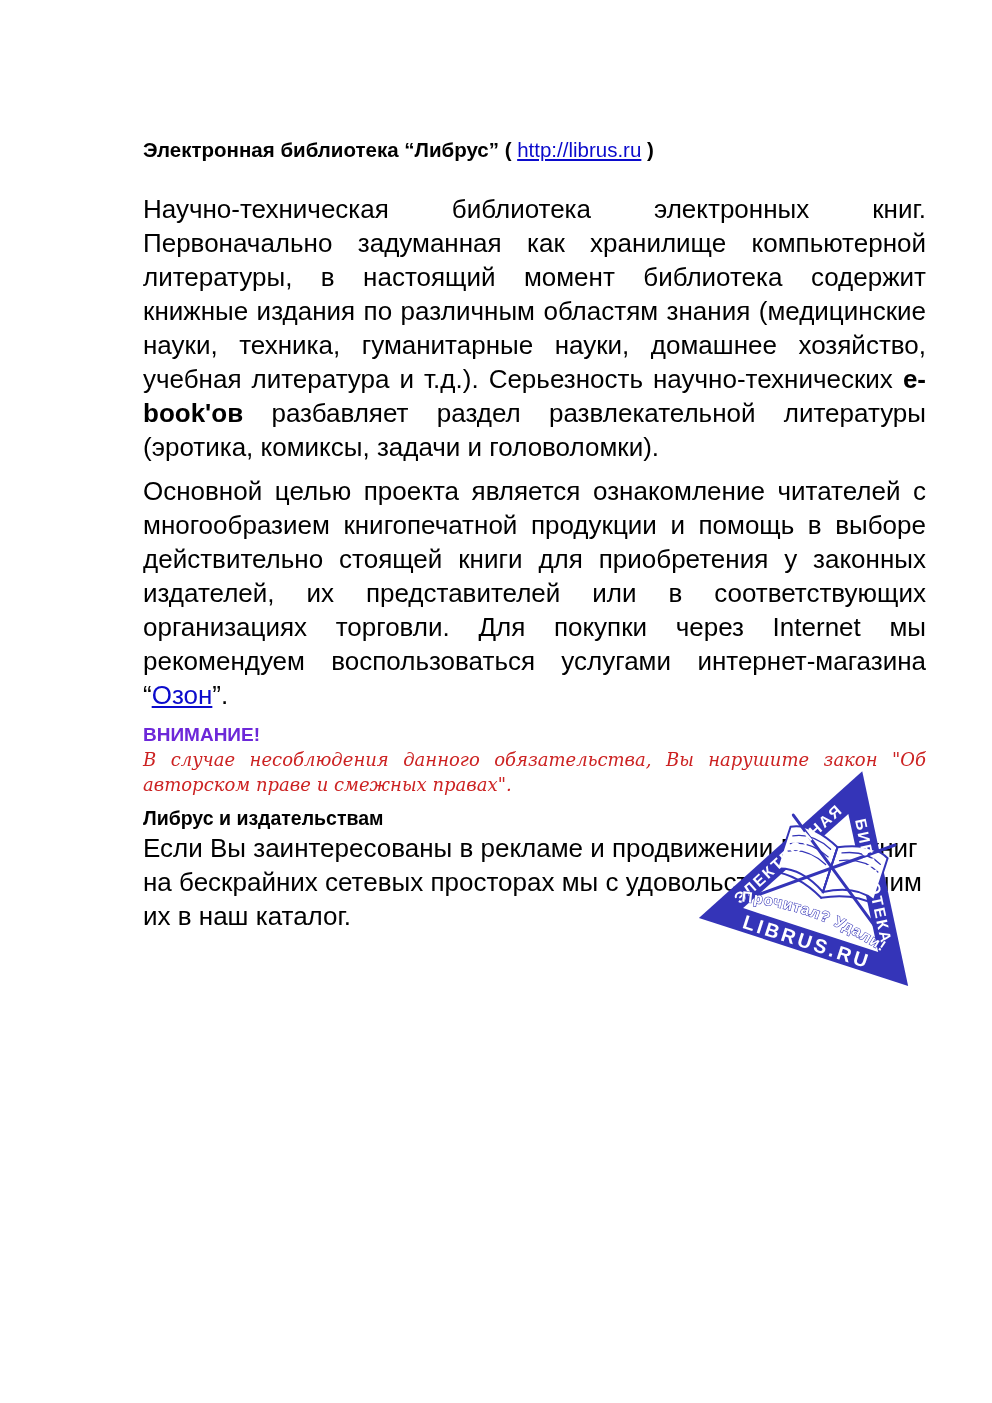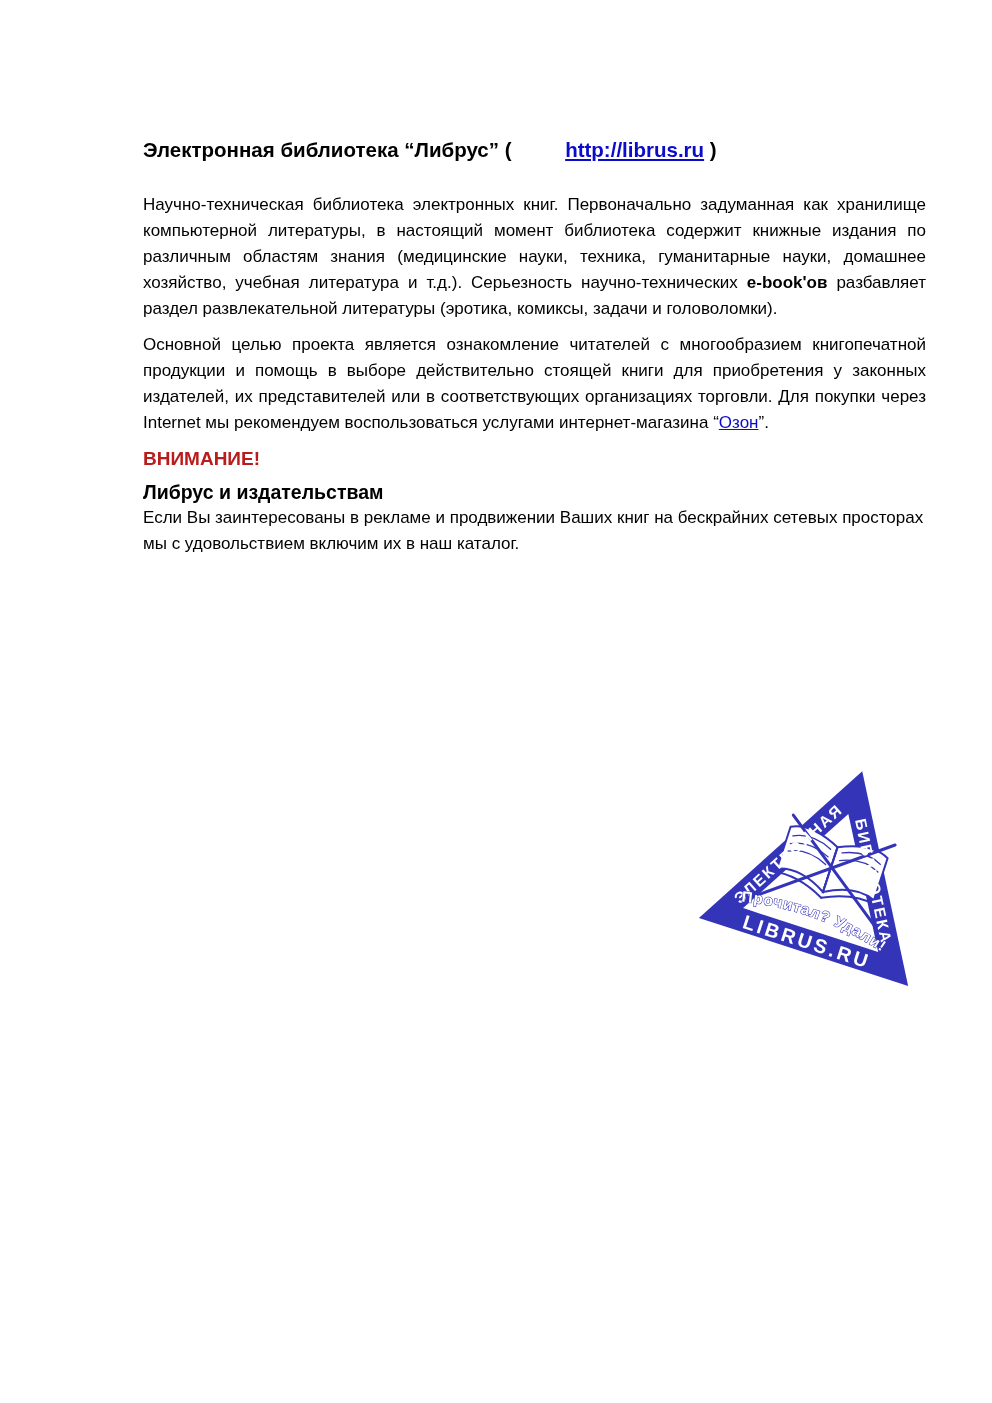--- a/index.html
+++ b/index.html
@@ -27,33 +27,33 @@
     line-height: 26px;
     font-weight: bold;
     margin: 0 0 29px 0;
     white-space: nowrap;
   }
   a.doc-link {
     color: #0b0bcc;
     text-decoration: underline;
     cursor: pointer;
   }
-  h1.doc-title a.doc-link { font-weight: bold; margin-left: 48px; }
+  h1.doc-title a.doc-link { font-weight: normal; }
   p.body-par {
-    font-size: 17px;
-    line-height: 26px;
+    font-size: 26px;
+    line-height: 34px;
     text-align: justify;
     margin: 0 0 10px 0;
   }
   .attention { margin-top: 9px; }
   p.attn-heading {
     font-size: 19px;
     line-height: 25px;
     font-weight: bold;
-    color: #b91c1c;
+    color: #6d28d9;
     margin: 0;
   }
   p.notice {
     font-family: "DejaVu Serif", serif;
     font-style: italic;
     font-size: 18px;
     line-height: 25.2px;
     color: #cc2222;
     margin: 0;
     text-align: justify;
@@ -88,20 +88,21 @@
   <div class="content">
 
     <h1 class="doc-title"><span>Электронная библиотека “Либрус” ( </span><a class="doc-link">http://librus.ru</a><span> )</span></h1>
 
     <p class="body-par"><span>Научно-техническая библиотека электронных книг. Первоначально задуманная как хранилище компьютерной литературы, в настоящий момент библиотека содержит книжные издания по различным областям знания (медицинские науки, техника, гуманитарные науки, домашнее хозяйство, учебная литература и т.д.). Серьезность научно-технических </span><b>e-book'ов</b><span> разбавляет раздел развлекательной литературы (эротика, комиксы, задачи и головоломки).</span></p>
 
     <p class="body-par"><span>Основной целью проекта является ознакомление читателей  с многообразием книгопечатной продукции и помощь в выборе действительно стоящей книги для приобретения у законных издателей, их представителей или в соответствующих организациях торговли. Для покупки через Internet мы рекомендуем воспользоваться услугами интернет-магазина “</span><a class="doc-link">Озон</a><span>”.</span></p>
 
     <div class="attention">
       <p class="attn-heading">ВНИМАНИЕ!</p>
+      <p class="notice">В случае несоблюдения данного обязательства, Вы нарушите закон "Об авторском праве и смежных правах".</p>
     </div>
 
     <div class="authors">
       <p class="authors-heading">Либрус и издательствам</p>
       <p class="body-par">Если Вы заинтересованы в рекламе и продвижении Ваших книг на бескрайних сетевых просторах мы с удовольствием включим их в наш каталог.</p>
     </div>
 
   </div>
 
   <div class="logo">

